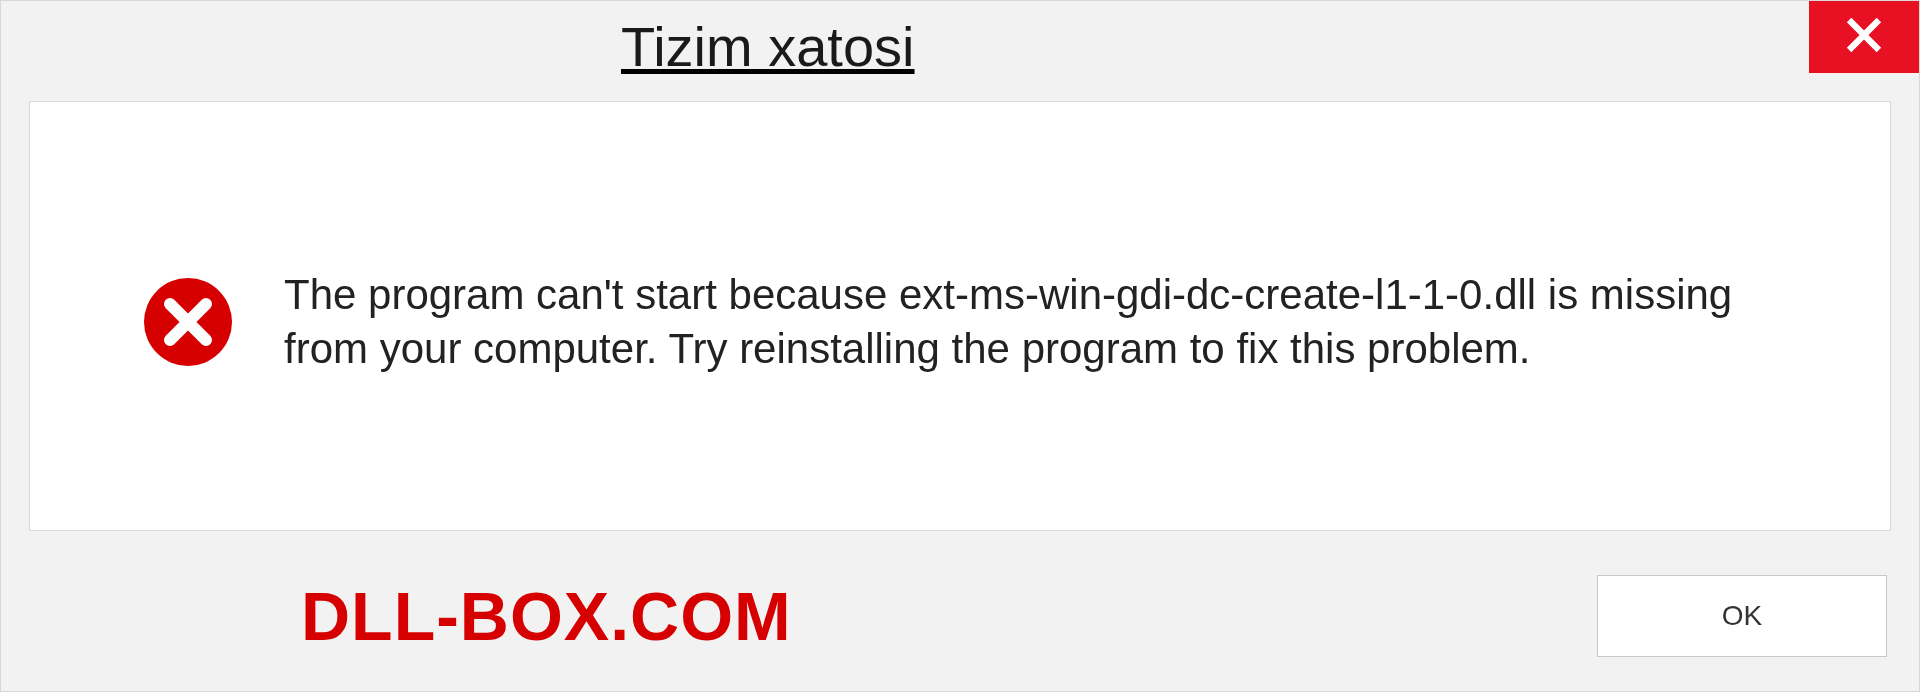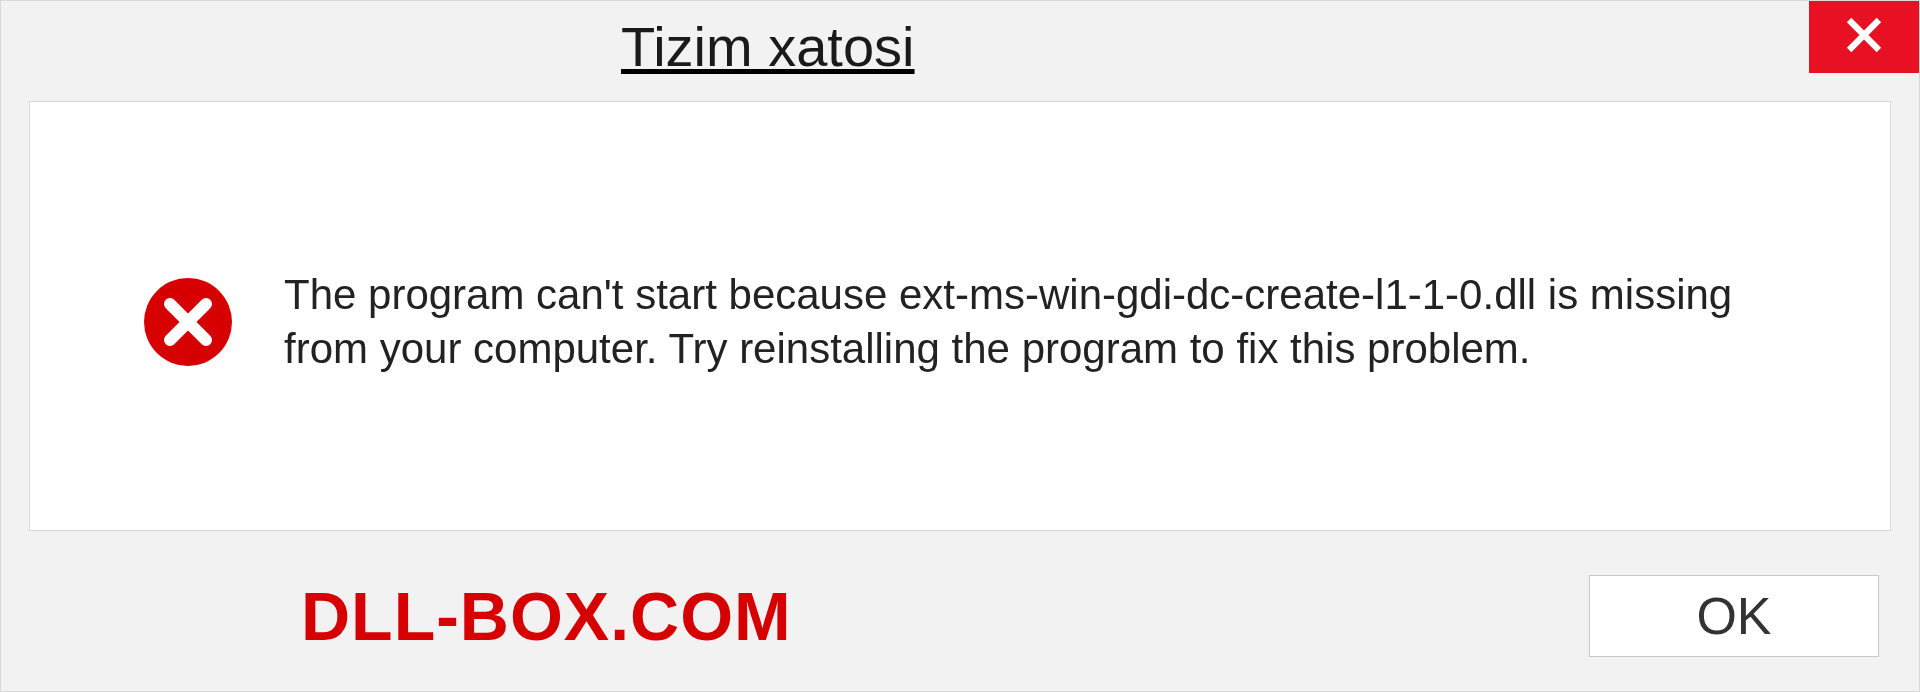--- a/index.html
+++ b/index.html
@@ -60,35 +60,35 @@
   }
   .footer {
     position: absolute;
     bottom: 0;
     left: 0;
     right: 0;
     height: 150px;
     display: flex;
     align-items: center;
     justify-content: space-between;
-    padding: 0 40px 0 300px;
+    padding: 0 32px 0 300px;
   }
   .watermark {
     font-size: 68px;
     font-weight: 900;
     color: #d60000;
     letter-spacing: 1px;
     font-family: Arial, sans-serif;
   }
   .ok-btn {
     width: 290px;
     height: 82px;
     background: #ffffff;
     border: 1px solid #c8c8c8;
-    font-size: 52px;
+    font-size: 28px;
     color: #333;
     display: flex;
     align-items: center;
     justify-content: center;
     cursor: pointer;
     font-family: "Segoe UI", Arial, sans-serif;
   }
 </style>
 </head>
 <body>

